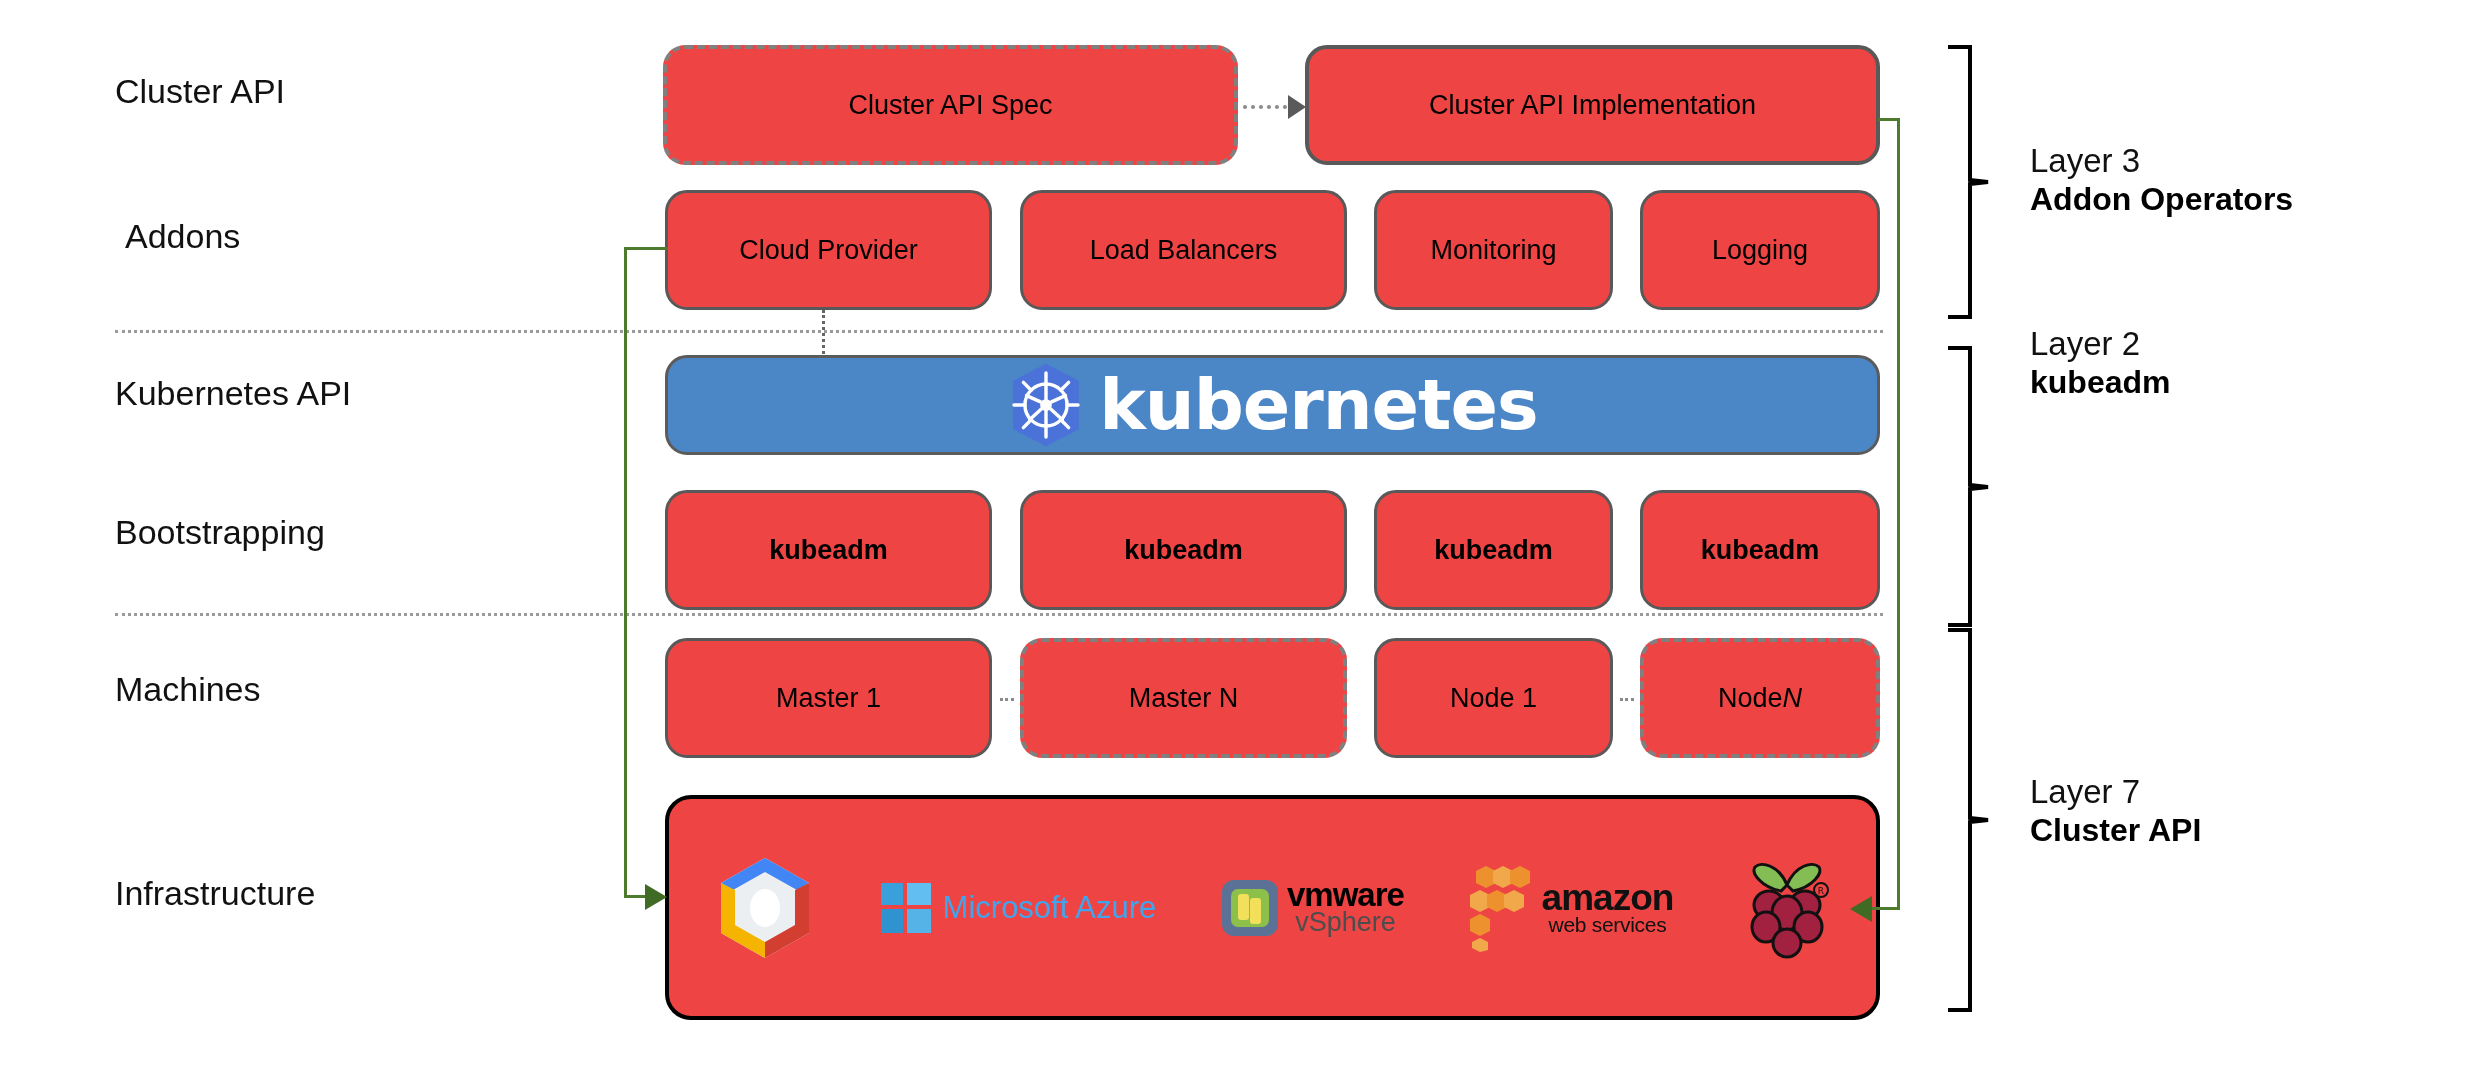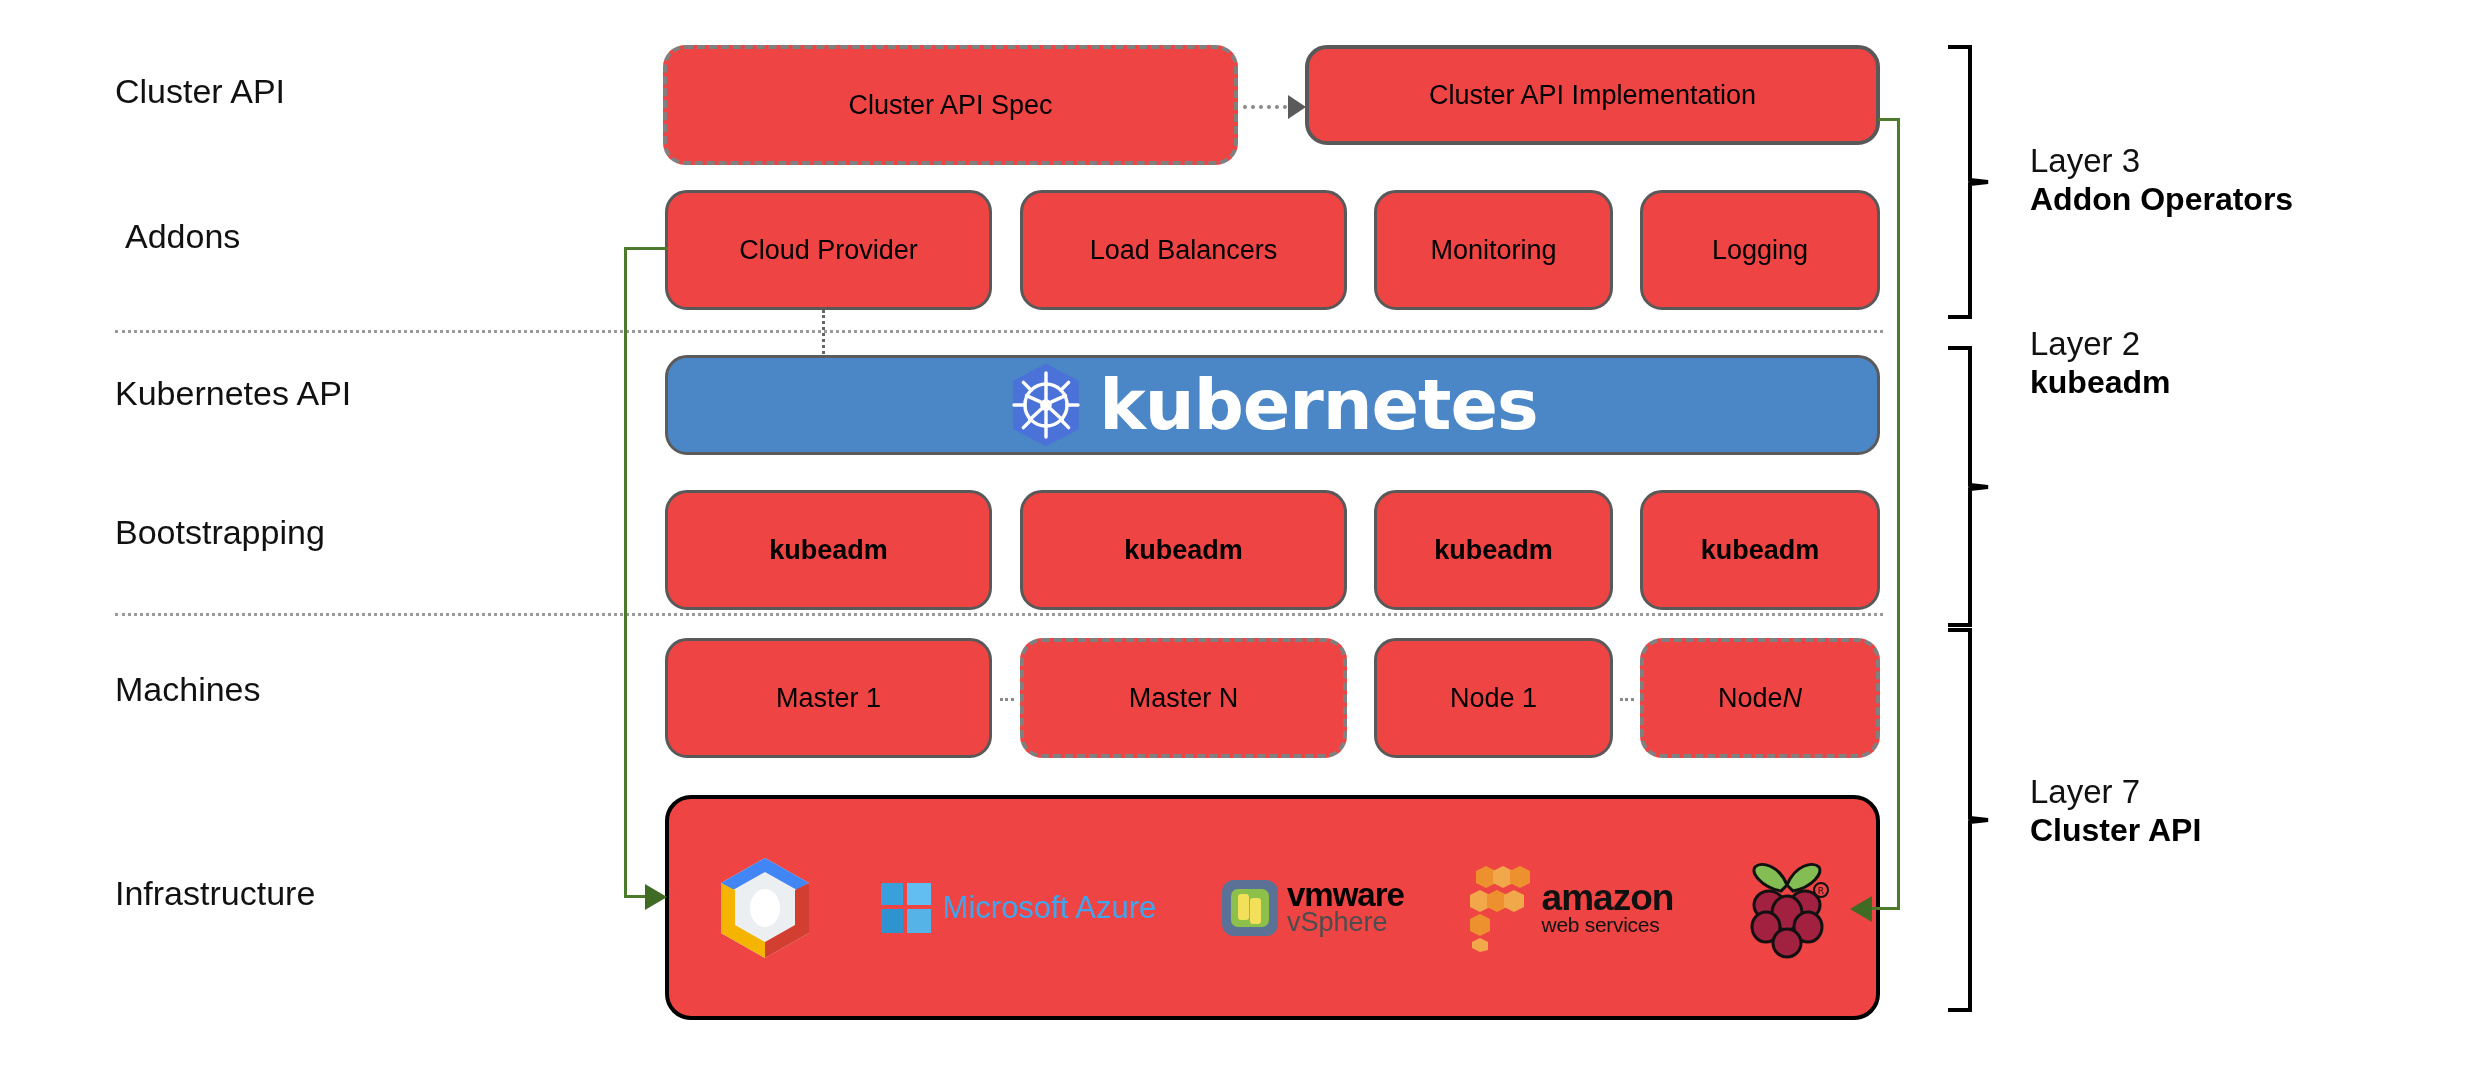--- a/index.html
+++ b/index.html
@@ -129,20 +129,21 @@
   }
   .layer-text .l1 { font-size: 33px; color: #111; display:block; }
   .layer-text .l2 { font-size: 32px; font-weight: bold; color: #000; display:block; }
 
   
   .infra-logos {
     position: absolute;
     display: flex;
     align-items: center;
     gap: 16px;
+    text-align: center;
   }
   .logo-slot {
     display: flex;
     align-items: center;
     justify-content: center;
     height: 110px;
   }
 
   
   .azure-wrap { display: flex; align-items: center; gap: 12px; }
@@ -217,21 +218,21 @@
   <div class="row-label" style="left:115px; top:876px;">Infrastructure</div>
 
   <div class="sep" style="left:115px; top:330px; width:1768px;"></div>
   <div class="sep" style="left:115px; top:613px; width:1768px;"></div>
 
   <div class="box dashed" style="left:663px; top:45px; width:575px; height:120px;">Cluster API Spec</div>
 
   <div class="dot-arrow-line" style="left:1243px; top:105px; width:52px;"></div>
   <div class="dot-arrow-head" style="left:1288px; top:95px;"></div>
 
-  <div class="box" style="left:1305px; top:45px; width:575px; height:100px; border-width:4px;">Cluster API Implementation</div>
+  <div class="box" style="left:1305px; top:45px; width:575px; height:120px; border-width:4px;">Cluster API Implementation</div>
 
   <div class="box" style="left:665px; top:190px; width:327px; height:120px;">Cloud Provider</div>
   <div class="box" style="left:1020px; top:190px; width:327px; height:120px;">Load Balancers</div>
   <div class="box" style="left:1374px; top:190px; width:239px; height:120px;">Monitoring</div>
   <div class="box" style="left:1640px; top:190px; width:240px; height:120px;">Logging</div>
 
   <div class="vconn" style="left:822px; top:310px; height:62px;"></div>
 
   <div class="k8s-banner" style="left:665px; top:355px; width:1215px; height:100px;">
     <span style="display:flex;align-items:center;">

